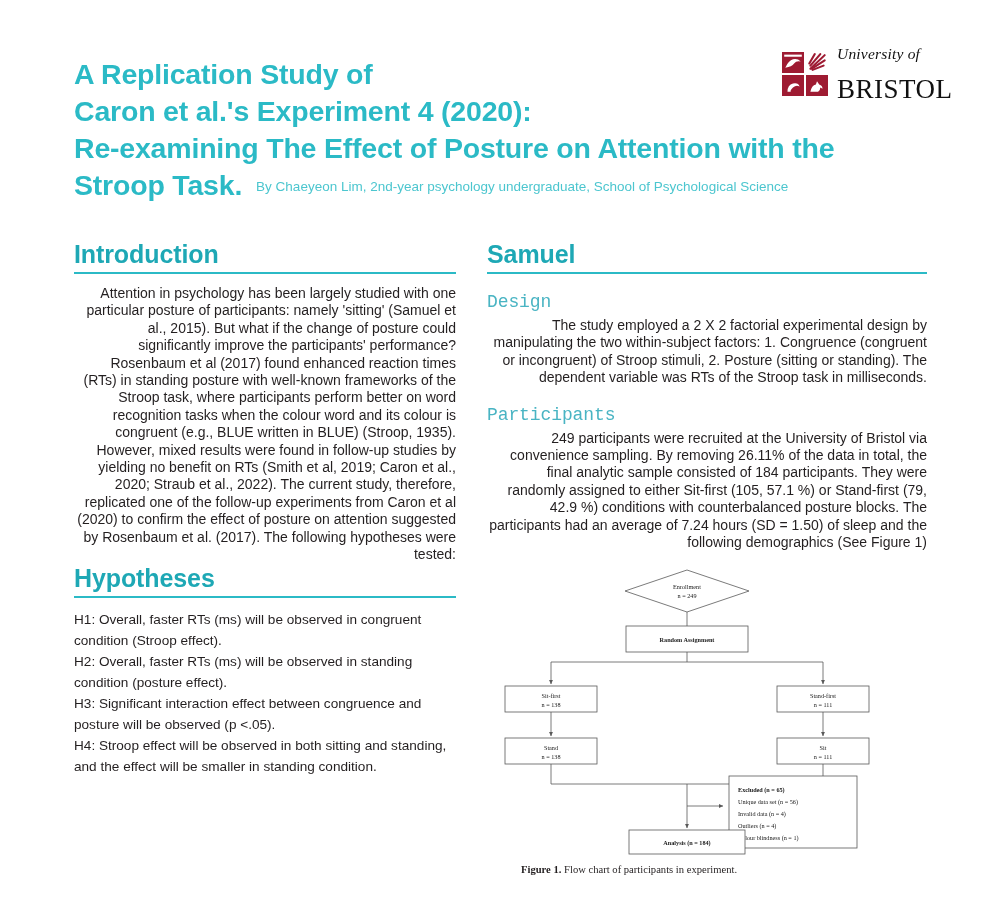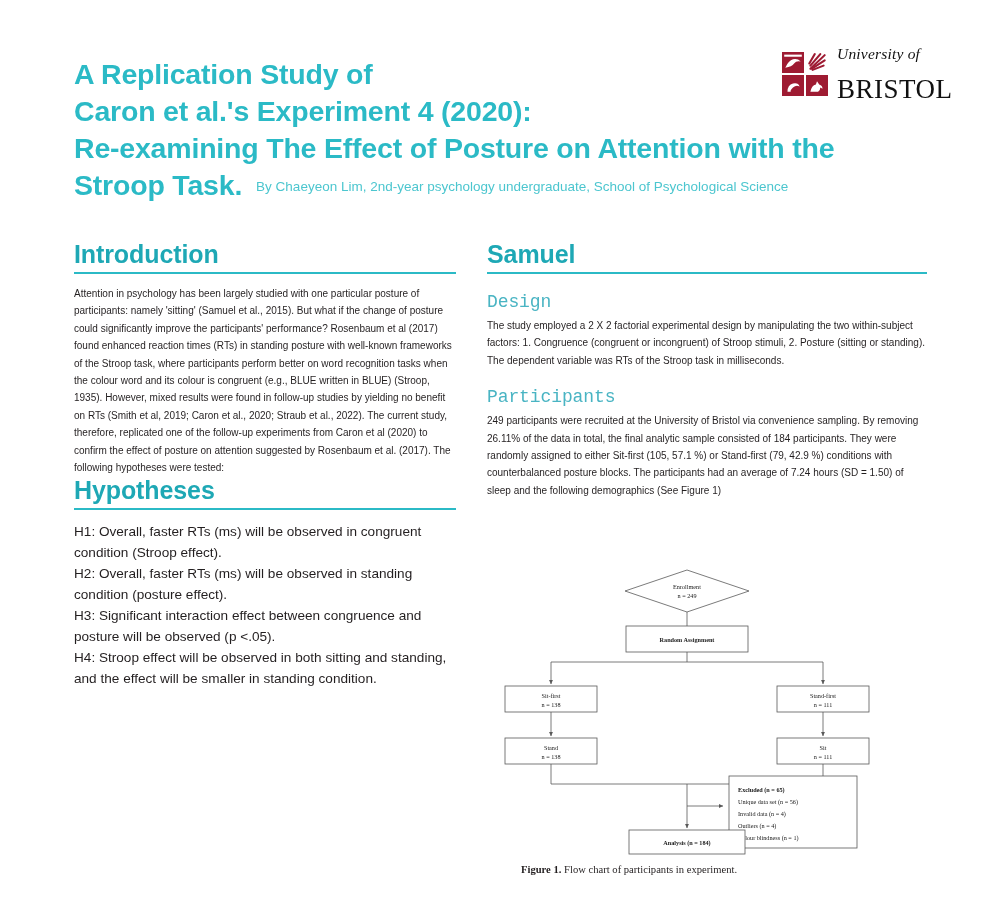--- a/index.html
+++ b/index.html
@@ -45,21 +45,21 @@
     font-size: 25px; font-weight: bold; color: #1ea8b5;
     padding-bottom: 3px; margin-bottom: 11px;
     border-bottom: 2.2px solid #2bbac6;
     letter-spacing: -0.1px;
   }
   h3.sub {
     font-size: 18px; font-weight: normal; color: #49b4c3;
     margin-bottom: 5px; margin-top: 18px; letter-spacing: -0.1px; font-family: Liberation Mono, monospace;
   }
   p.body {
-    font-size: 10px; line-height: 17.4px; color: #231f20; text-align: left;
+    font-size: 14px; line-height: 17.4px; color: #231f20; text-align: right;
   }
   .hyp { margin-top: 3px; }
   .hyp p { font-size: 13.6px; line-height: 21px; color: #231f20; }
   .gap-top { }
   .gap-sm { margin-top: 16px; }
 
   
   .figwrap { position: absolute; left: 487px; top: 566px; width: 440px; }
   .figure-caption {
     position: absolute; left: 521px; top: 864px;

